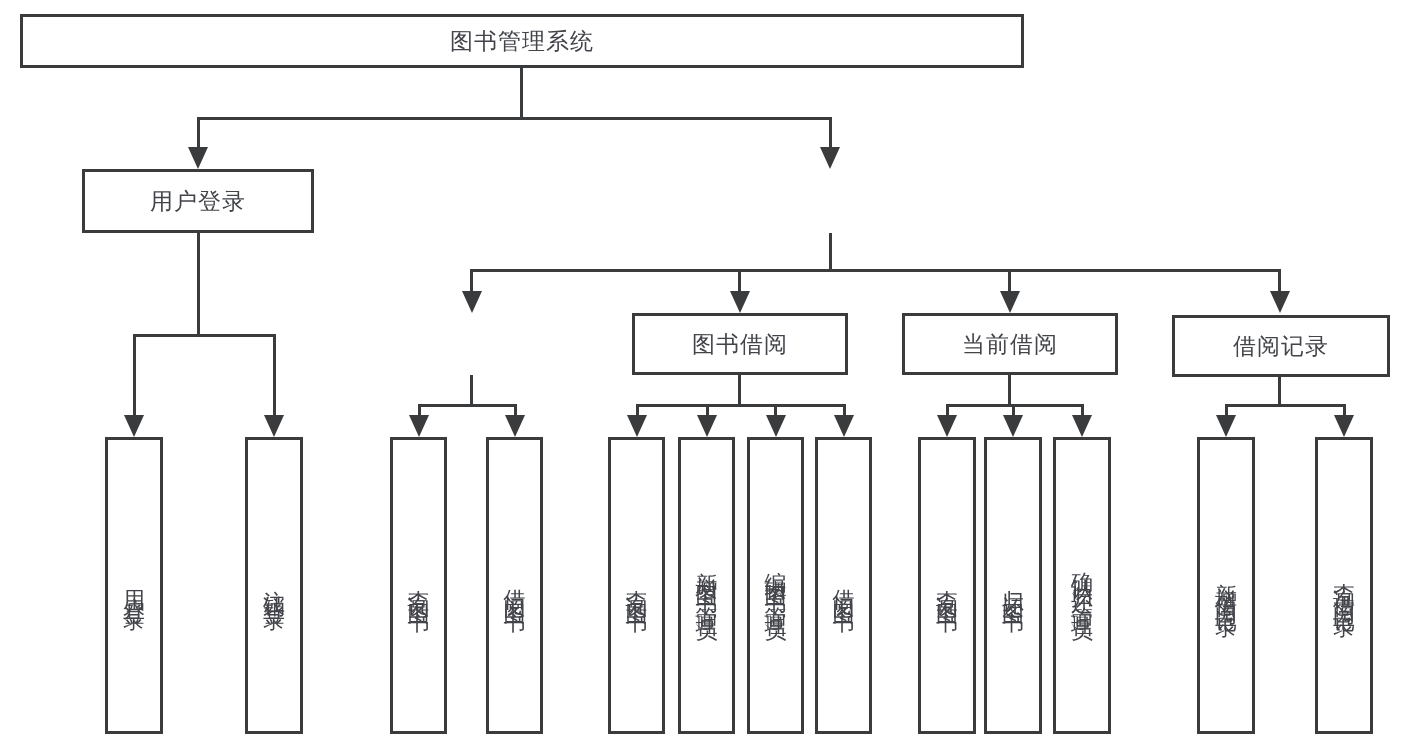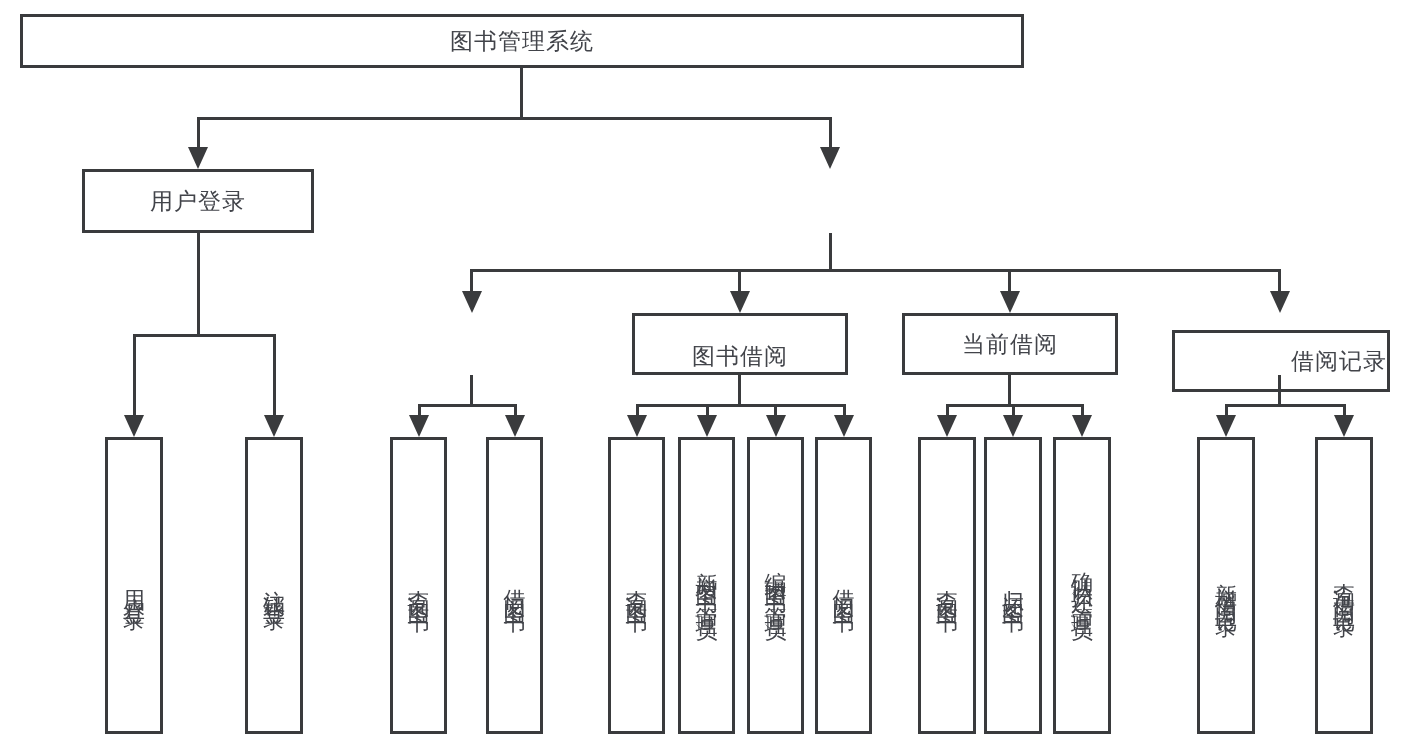--- a/index.html
+++ b/index.html
@@ -79,27 +79,27 @@
   <div class="hl" style="left:471px;top:269px;width:810px;height:3px;"></div>
   <div class="vl" style="left:470px;top:269px;width:3px;height:26px;"></div>
   <div class="ah" style="left:462px;top:291px;"></div>
   <div class="vl" style="left:738px;top:269px;width:3px;height:26px;"></div>
   <div class="ah" style="left:730px;top:291px;"></div>
   <div class="vl" style="left:1008px;top:269px;width:3px;height:26px;"></div>
   <div class="ah" style="left:1000px;top:291px;"></div>
   <div class="vl" style="left:1278px;top:269px;width:3px;height:26px;"></div>
   <div class="ah" style="left:1270px;top:291px;"></div>
 
-  <div class="box" style="left:632px;top:313px;width:216px;height:62px;align-items:flex-end;">
+  <div class="box" style="left:632px;top:313px;width:216px;height:62px;">
     <span>图书借阅</span>
   </div>
   <div class="box" style="left:902px;top:313px;width:216px;height:62px;">
     <span>当前借阅</span>
   </div>
-  <div class="box" style="left:1172px;top:330px;width:218px;height:62px;justify-content:flex-end;">
+  <div class="box" style="left:1172px;top:315px;width:218px;height:62px;">
     <span>借阅记录</span>
   </div>
 
   <div class="vl" style="left:470px;top:375px;width:3px;height:31px;"></div>
   <div class="hl" style="left:418px;top:404px;width:99px;height:3px;"></div>
   <div class="vl" style="left:418px;top:404px;width:3px;height:13px;"></div>
   <div class="ah" style="left:409px;top:415px;"></div>
   <div class="vl" style="left:514px;top:404px;width:3px;height:13px;"></div>
   <div class="ah" style="left:505px;top:415px;"></div>
 

